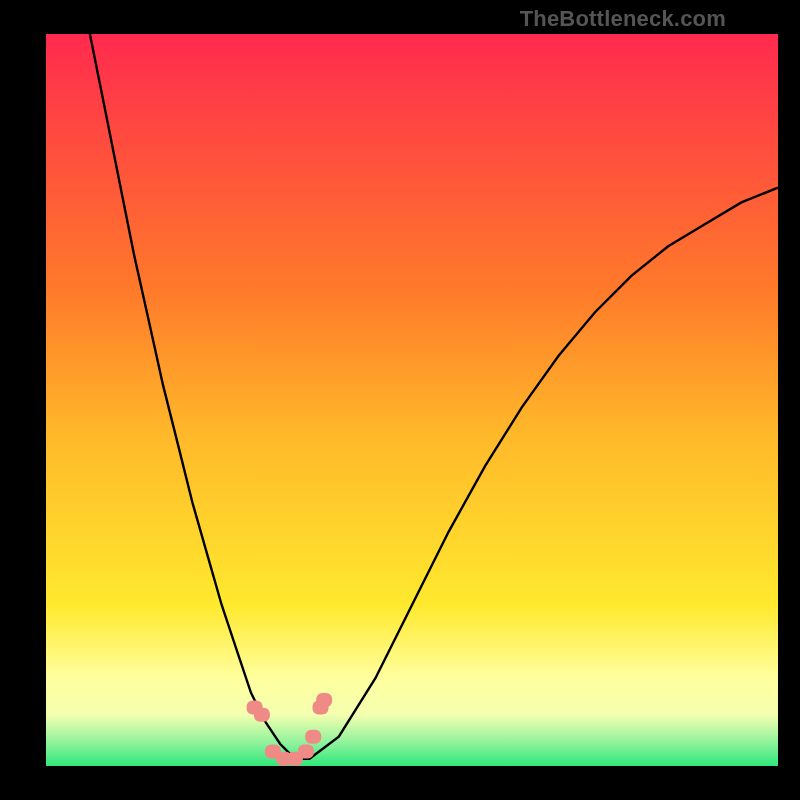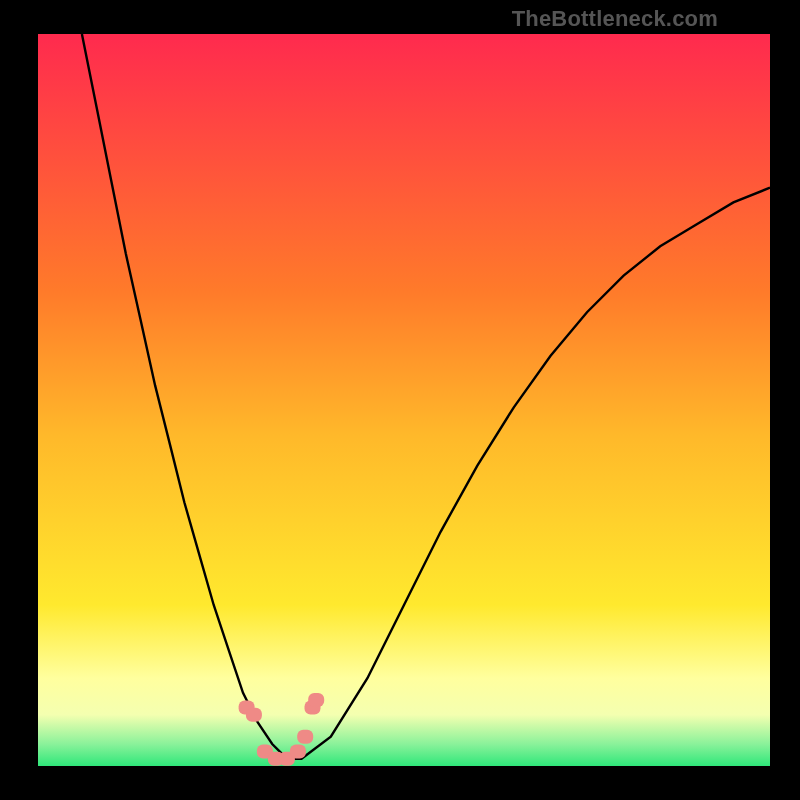--- a/index.html
+++ b/index.html
@@ -5,21 +5,21 @@
   html, body {
     margin: 0;
     padding: 0;
     width: 800px;
     height: 800px;
     background: #000;
     overflow: hidden;
   }
   .frame {
     position: absolute;
-    left: 4px;
+    left: 12px;
     top: 0;
     width: 724px;
     height: 800px;
     background: #000;
   }
   .watermark {
     position: absolute;
     top: 6px;
     right: 10px;
     font-family: Arial, Helvetica, sans-serif;

